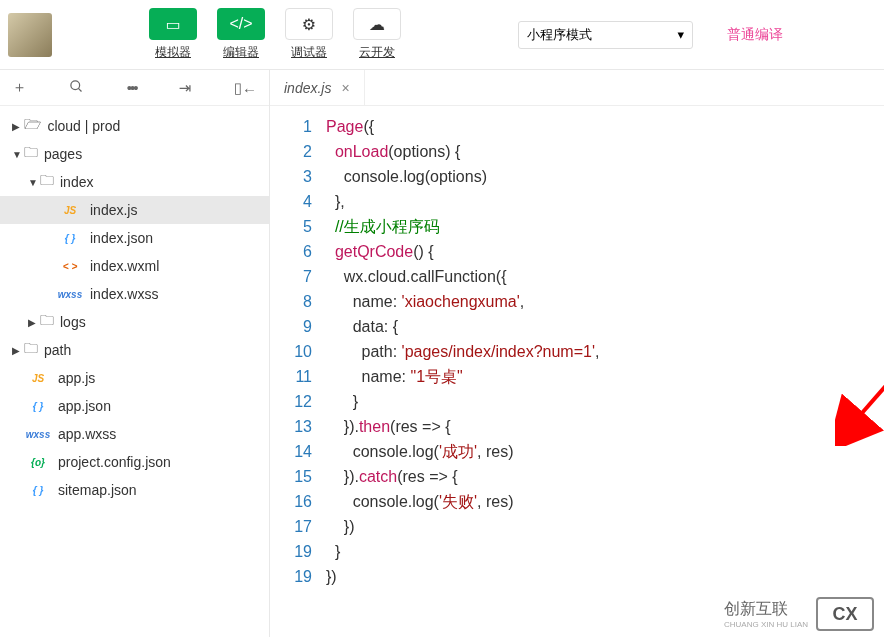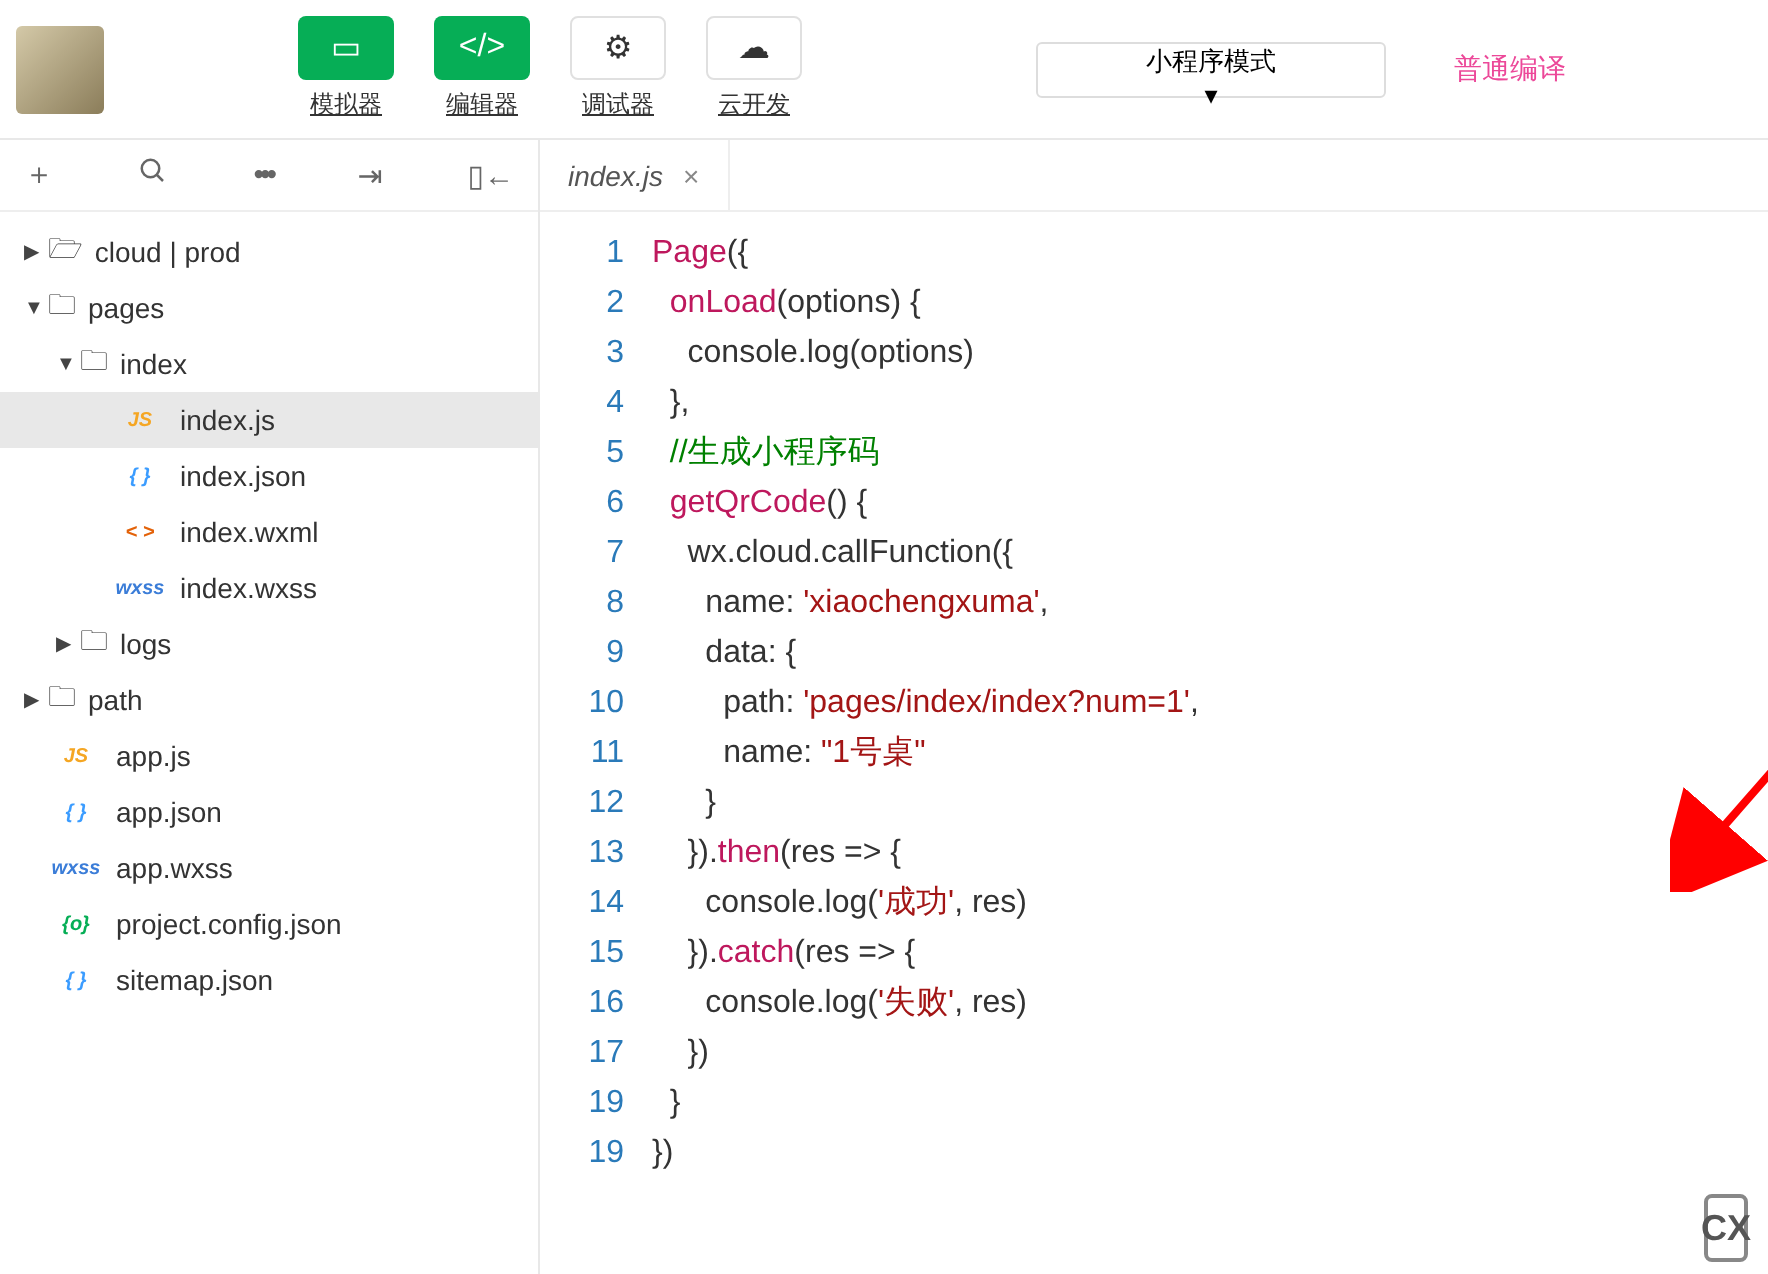--- a/index.html
+++ b/index.html
@@ -5,21 +5,21 @@
 * { margin:0; padding:0; box-sizing:border-box; font-family:"Microsoft YaHei",Arial,sans-serif; }
 body { width:884px; height:637px; background:#fff; overflow:hidden; position:relative; }
 .topbar { height:70px; display:flex; align-items:center; padding:4px 8px; border-bottom:1px solid #e8e8e8; }
 .avatar { width:44px; height:44px; background:linear-gradient(135deg,#d4c9a8,#8b7d5a); border-radius:3px; margin-right:90px; }
 .tool-group { display:flex; gap:6px; }
 .tool-btn { display:flex; flex-direction:column; align-items:center; width:62px; gap:4px; cursor:pointer; }
 .tool-icon { width:48px; height:32px; border-radius:4px; display:flex; align-items:center; justify-content:center; }
 .tool-icon.green { background:#06ae56; color:#fff; }
 .tool-icon.white { background:#fff; border:1px solid #e0e0e0; color:#333; }
 .tool-label { font-size:12px; color:#333;text-decoration:underline; }
-.mode-select { margin-left:110px; width:175px; height:28px; border:1px solid #ddd; border-radius:3px; font-size:13px; padding:0 8px; display:flex; align-items:center; justify-content:space-between;flex-direction:column; }
+.mode-select { margin-left:110px; width:175px; height:28px; border:1px solid #ddd; border-radius:3px; font-size:13px; padding:0 8px; display:flex; align-items:center; justify-content:space-between; }
 .compile-label { margin-left:34px; font-size:14px; color:#ec4899; }
 .main { display:flex; height:567px; }
 .sidebar { width:270px; border-right:1px solid #e8e8e8; display:flex; flex-direction:column; }
 .side-tools { height:36px; display:flex; align-items:center; padding:0 12px; gap:20px; border-bottom:1px solid #eee; justify-content:space-between; }
 .side-tool-icon { color:#666; font-size:15px; cursor:pointer; }
 .dots { letter-spacing:-2px; }
 .file-tree { padding-top:6px; font-size:14px; color:#333; }
 .tree-row { display:flex; align-items:center; height:28px; cursor:pointer; }
 .tree-row.selected { background:#e8e8e8; }
 .indent0{padding-left:12px}.indent1{padding-left:28px}.indent2{padding-left:44px}
@@ -30,21 +30,21 @@
 .editor { flex:1; display:flex; flex-direction:column; }
 .tabs { height:36px; display:flex; align-items:center; border-bottom:1px solid #eee; }
 .tab { display:flex; align-items:center; height:36px; padding:0 14px; font-size:14px; font-style:italic; color:#555; gap:10px; border-right:1px solid #eee; }
 .tab .close { font-style:normal; color:#888; cursor:pointer; }
 .code-area { flex:1; display:flex; font-family:Consolas,Monaco,monospace; font-size:16px; line-height:25px; position:relative; padding-top:8px; }
 .gutter { width:56px; text-align:right; padding-right:14px; color:#2a7ab9; }
 .code { flex:1; white-space:pre; color:#333; }
 .tok-fn{color:#be185d}.tok-str{color:#a31515}.tok-com{color:#008000}
 .arrow { position:absolute; left:565px; top:110px; width:200px; height:230px; pointer-events:none; }
 .watermark { position:absolute; right:10px; bottom:6px; display:flex; align-items:center; gap:8px; font-size:14px; color:#888; }
-.watermark .logo { width:22px; height:34px; border:2px solid #888; border-radius:4px; display:flex; align-items:center; justify-content:center; font-weight:bold; color:#555; font-size:18px; }
+.watermark .logo { width:58px; height:34px; border:2px solid #888; border-radius:4px; display:flex; align-items:center; justify-content:center; font-weight:bold; color:#555; font-size:18px; }
 </style>
 </head>
 <body>
 
 <div class="topbar">
   <div class="avatar"></div>
   <div class="tool-group">
     <div class="tool-btn">
       <div class="tool-icon green">▭</div>
       <span class="tool-label">模拟器</span>
@@ -191,14 +191,18 @@
               <polygon points="0,0 14,7 0,14" fill="#ff0000"></polygon>
             </marker>
           </defs>
         <line x1="195" y1="5" x2="20" y2="205" stroke="#ff0000" stroke-width="4" marker-end="url(#ah)"></line>
       </svg>
     </div>
   </div>
 </div>
 
 <div class="watermark">
+  <div>
+    <div style="font-size:16px;color:#666">创新互联</div>
+    <div style="font-size:8px;color:#aaa">CHUANG XIN HU LIAN</div>
+  </div>
   <div class="logo">CX</div>
 </div>
 
 </body></html>

